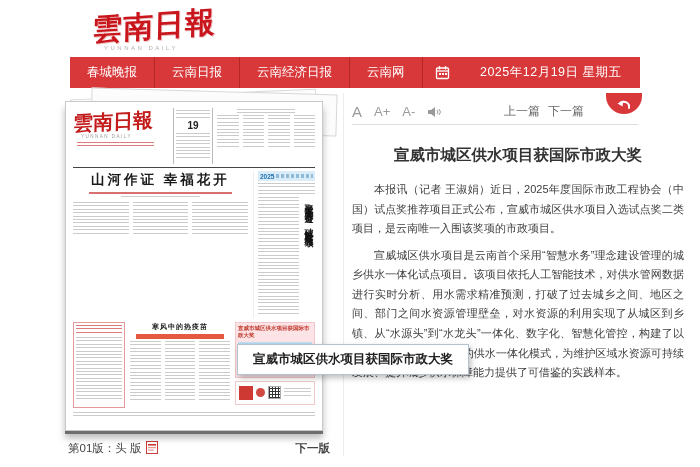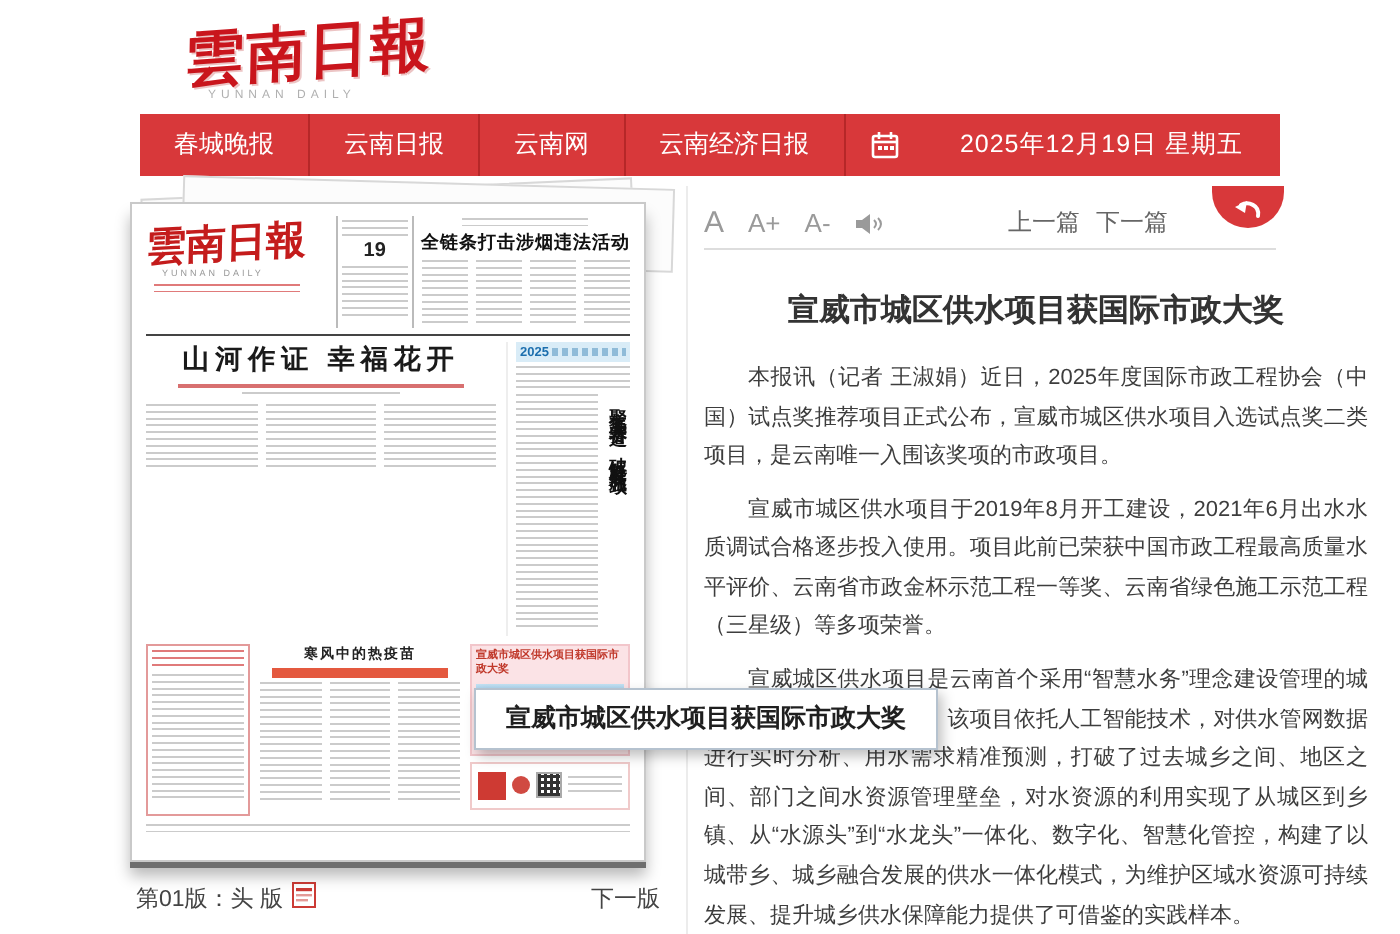--- a/index.html
+++ b/index.html
@@ -104,21 +104,21 @@
   .qr { width:13px; height:13px; border:1px solid #aaa;
         background-image:repeating-linear-gradient(0deg,#333 0 1.5px,transparent 1.5px 3px),
                          repeating-linear-gradient(90deg,#333 0 1.5px,transparent 1.5px 3px); }
   .logo-rest { flex:1; height:10px; }
   .np-footline { height:4px; margin-top:4px; }
 
   
   .pager { display:flex; justify-content:space-between; align-items:center; margin-top:10px; padding:0 3px;
            font-size:11.5px; color:#444; }
   .pager-left { display:flex; align-items:center; gap:4px; }
-  .next-page { color:#444; text-decoration:none; cursor:pointer; }
+  .next-page { color:#444; text-decoration:none; cursor:pointer;font-weight:bold; }
 
   
   .right-col { flex:1; background:#fff; border-left:1px solid #ececec; padding:6px 8px 0 8px; min-height:362px; }
   .toolbar { position:relative; height:26px; display:flex; align-items:center; gap:12px;
              border-bottom:1px solid #ddd; margin-right:46px; color:#9a9a9a; }
   .tb-a  { font-size:15px; cursor:pointer; }
   .tb-ap, .tb-am { font-size:13px; cursor:pointer; }
   .tb-speaker { cursor:pointer; display:flex; align-items:center; }
   .tb-nav { margin-left:auto; margin-right:54px; color:#666; font-size:12px; display:flex; gap:8px; }
   .tb-nav span { cursor:pointer; }
@@ -141,22 +141,22 @@
   <header class="site-header">
     <div class="logo">
       <div class="logo-title">雲南日報</div>
       <div class="logo-sub">YUNNAN DAILY</div>
     </div>
   </header>
 
   <nav class="topnav">
     <a class="nav-item">春城晚报</a>
     <a class="nav-item">云南日报</a>
+    <a class="nav-item">云南经济日报</a>
     <a class="nav-item">云南网</a>
-    <a class="nav-item">云南经济日报</a>
     <span class="nav-cal">
       <svg width="15" height="15" viewBox="0 0 15 15">
         <rect x="1.5" y="3" width="12" height="10.5" rx="1" fill="none" stroke="#fff" stroke-width="1.3"></rect>
         <line x1="4.5" y1="1" x2="4.5" y2="4.5" stroke="#fff" stroke-width="1.3"></line>
         <line x1="10.5" y1="1" x2="10.5" y2="4.5" stroke="#fff" stroke-width="1.3"></line>
         <line x1="1.5" y1="6" x2="13.5" y2="6" stroke="#fff" stroke-width="1.3"></line>
         <rect x="4" y="8" width="2" height="2" fill="#fff"></rect>
           <rect x="7" y="8" width="2" height="2" fill="#fff"></rect>
           <rect x="10" y="8" width="2" height="2" fill="#fff"></rect>
       </svg>
@@ -177,21 +177,20 @@
             <div class="np-logo-sub">YUNNAN DAILY</div>
             <div class="np-redline tl-red"></div>
           </div>
           <div class="np-datebox">
             <div class="db-l1 tl"></div>
             <div class="np-day">19</div>
             <div class="db-l2 tl"></div>
           </div>
           <div class="mast-right">
             <div class="mr-top tl"></div>
-            <div class="np-h1">全链条打击涉烟违法活动</div>
             <div class="cols mr-cols">
               <div class="tl"></div>
                 <div class="tl"></div>
                 <div class="tl"></div>
                 <div class="tl"></div>
             </div>
           </div>
         </div>
 
         <div class="np-rule"></div>
@@ -291,21 +290,20 @@
             <path d="M13 10 C14 4.5, 8 2.5, 4.5 4.5" fill="none" stroke="#fff" stroke-width="2" stroke-linecap="round"></path>
             <polygon points="1.5,5.5 7.5,2.5 6.5,8.5" fill="#fff"></polygon>
           </svg>
         </span>
       </div>
 
       <h1 class="article-title">宣威市城区供水项目获国际市政大奖</h1>
 
       <div class="article-body">
         <p>本报讯（记者 王淑娟）近日，2025年度国际市政工程协会（中国）试点奖推荐项目正式公布，宣威市城区供水项目入选试点奖二类项目，是云南唯一入围该奖项的市政项目。</p>
-        <p>宣威市城区供水项目于2019年8月开工建设，2021年6月出水水质调试合格逐步投入使用。项目此前已荣获中国市政工程最高质量水平评价、云南省市政金杯示范工程一等奖、云南省绿色施工示范工程（三星级）等多项荣誉。</p>
         <p>宣威城区供水项目是云南首个采用“智慧水务”理念建设管理的城乡供水一体化试点项目。该项目依托人工智能技术，对供水管网数据进行实时分析、用水需求精准预测，打破了过去城乡之间、地区之间、部门之间水资源管理壁垒，对水资源的利用实现了从城区到乡镇、从“水源头”到“水龙头”一体化、数字化、智慧化管控，构建了以城带乡、城乡融合发展的供水一体化模式，为维护区域水资源可持续发展、提升城乡供水保障能力提供了可借鉴的实践样本。</p>
 
       </div>
     </section>
   </main>
 
   <div class="tooltip">宣威市城区供水项目获国际市政大奖</div>
 
 </div>
 

